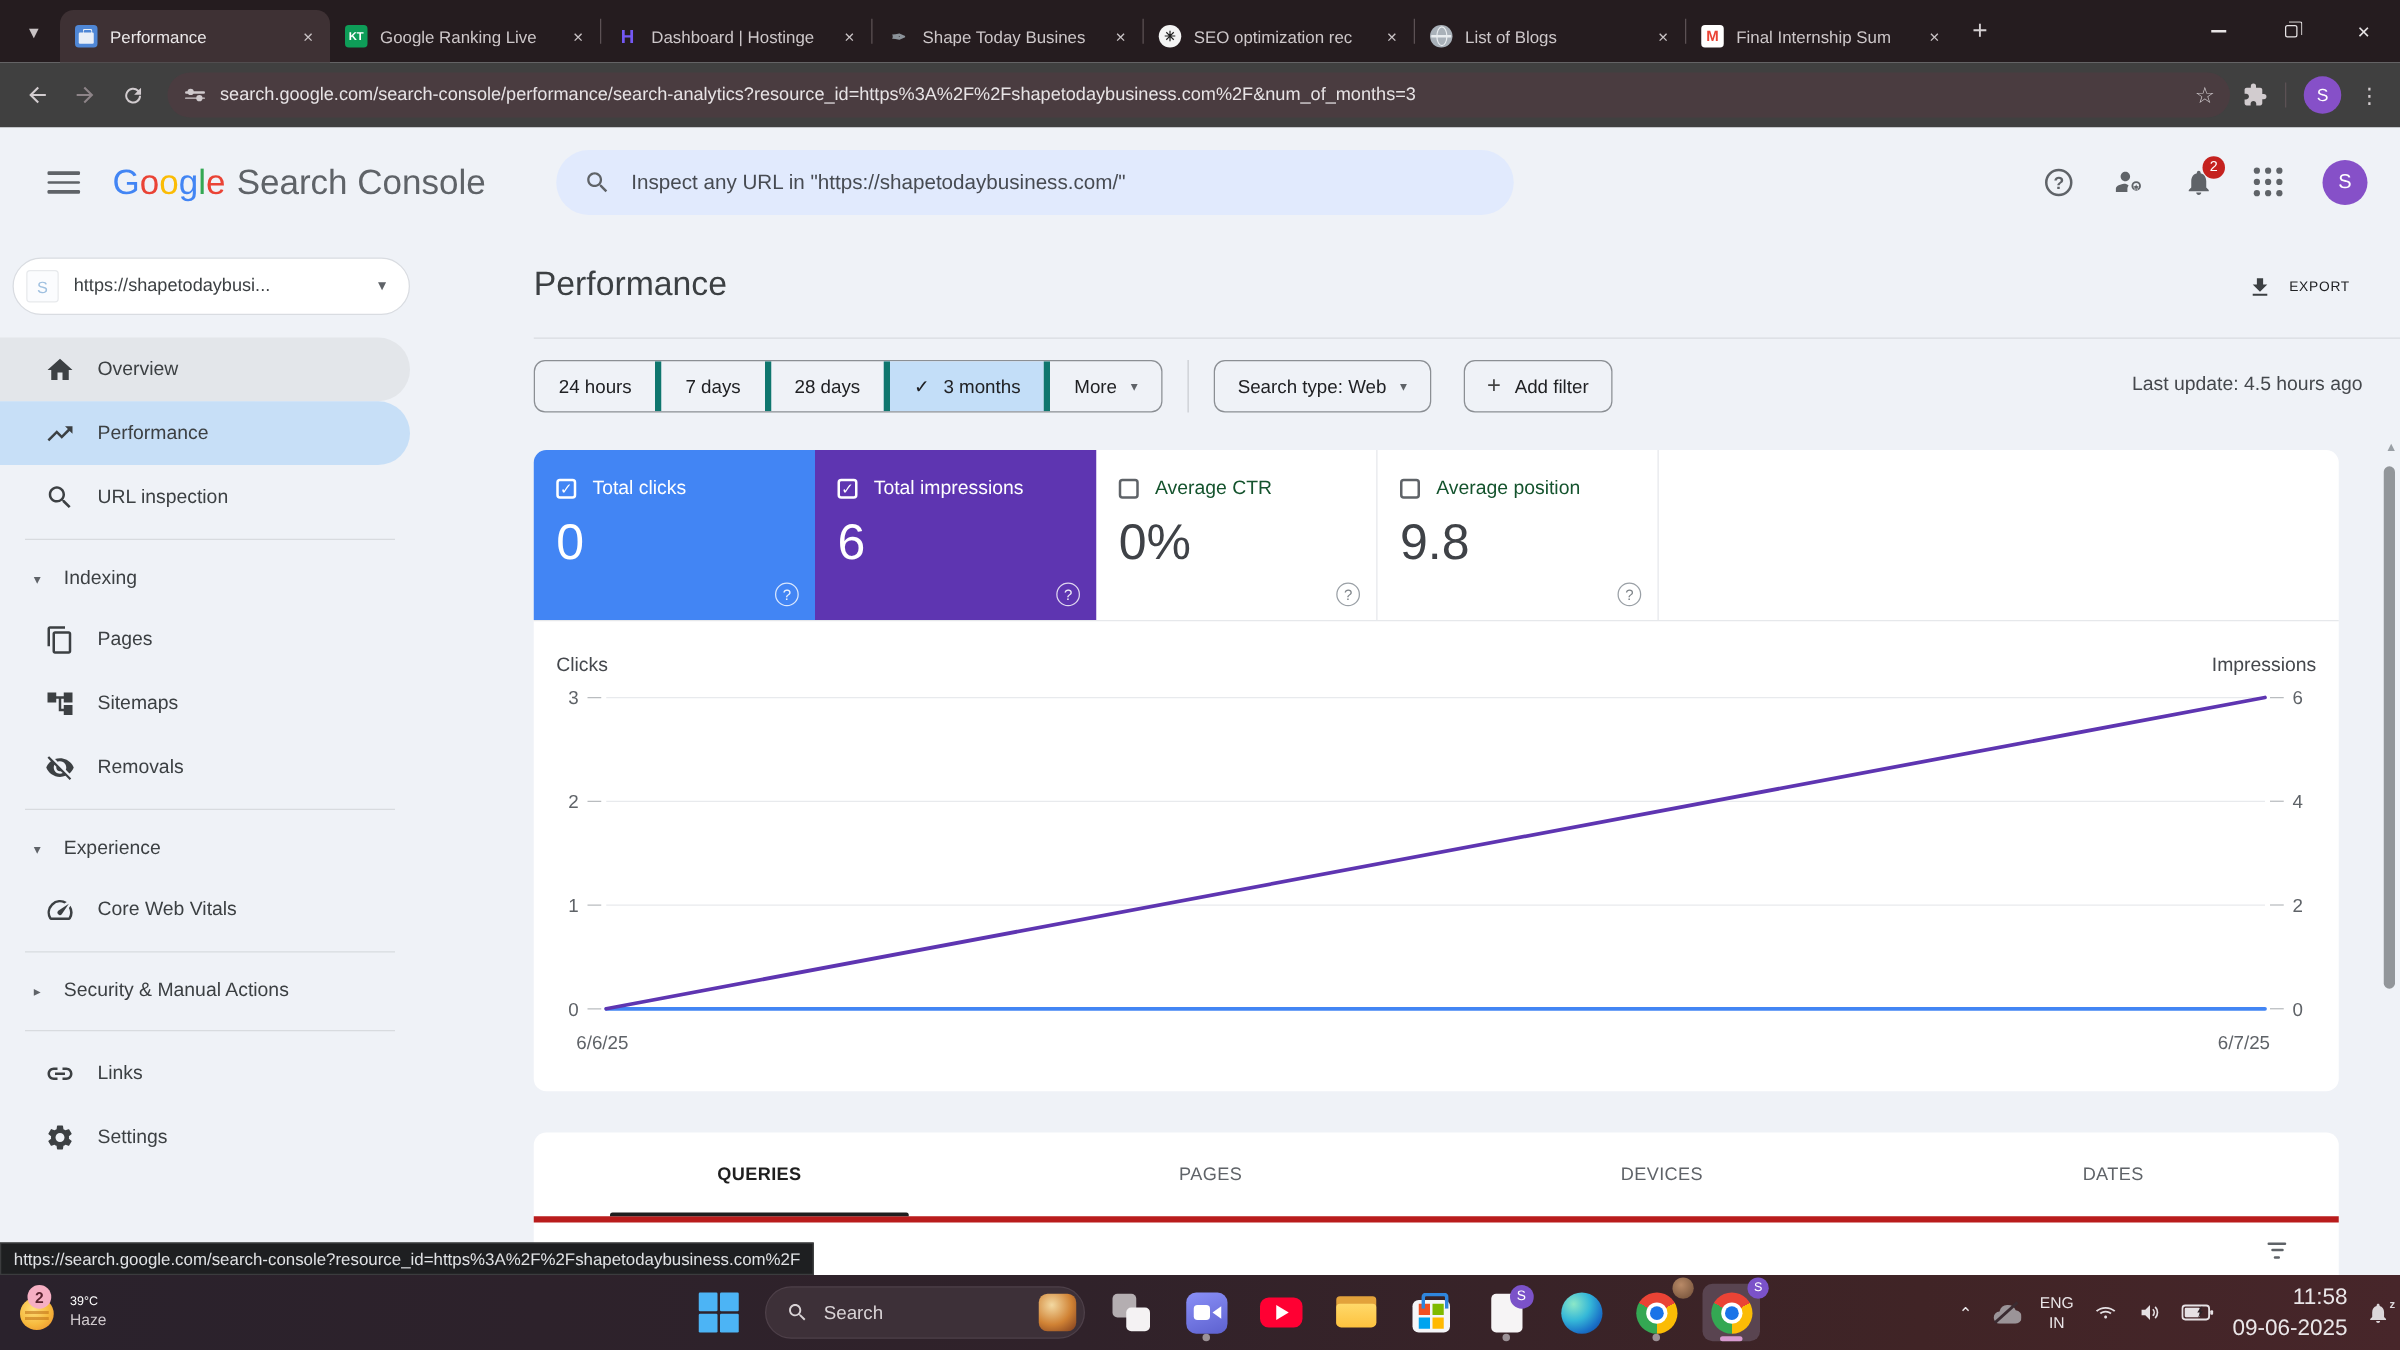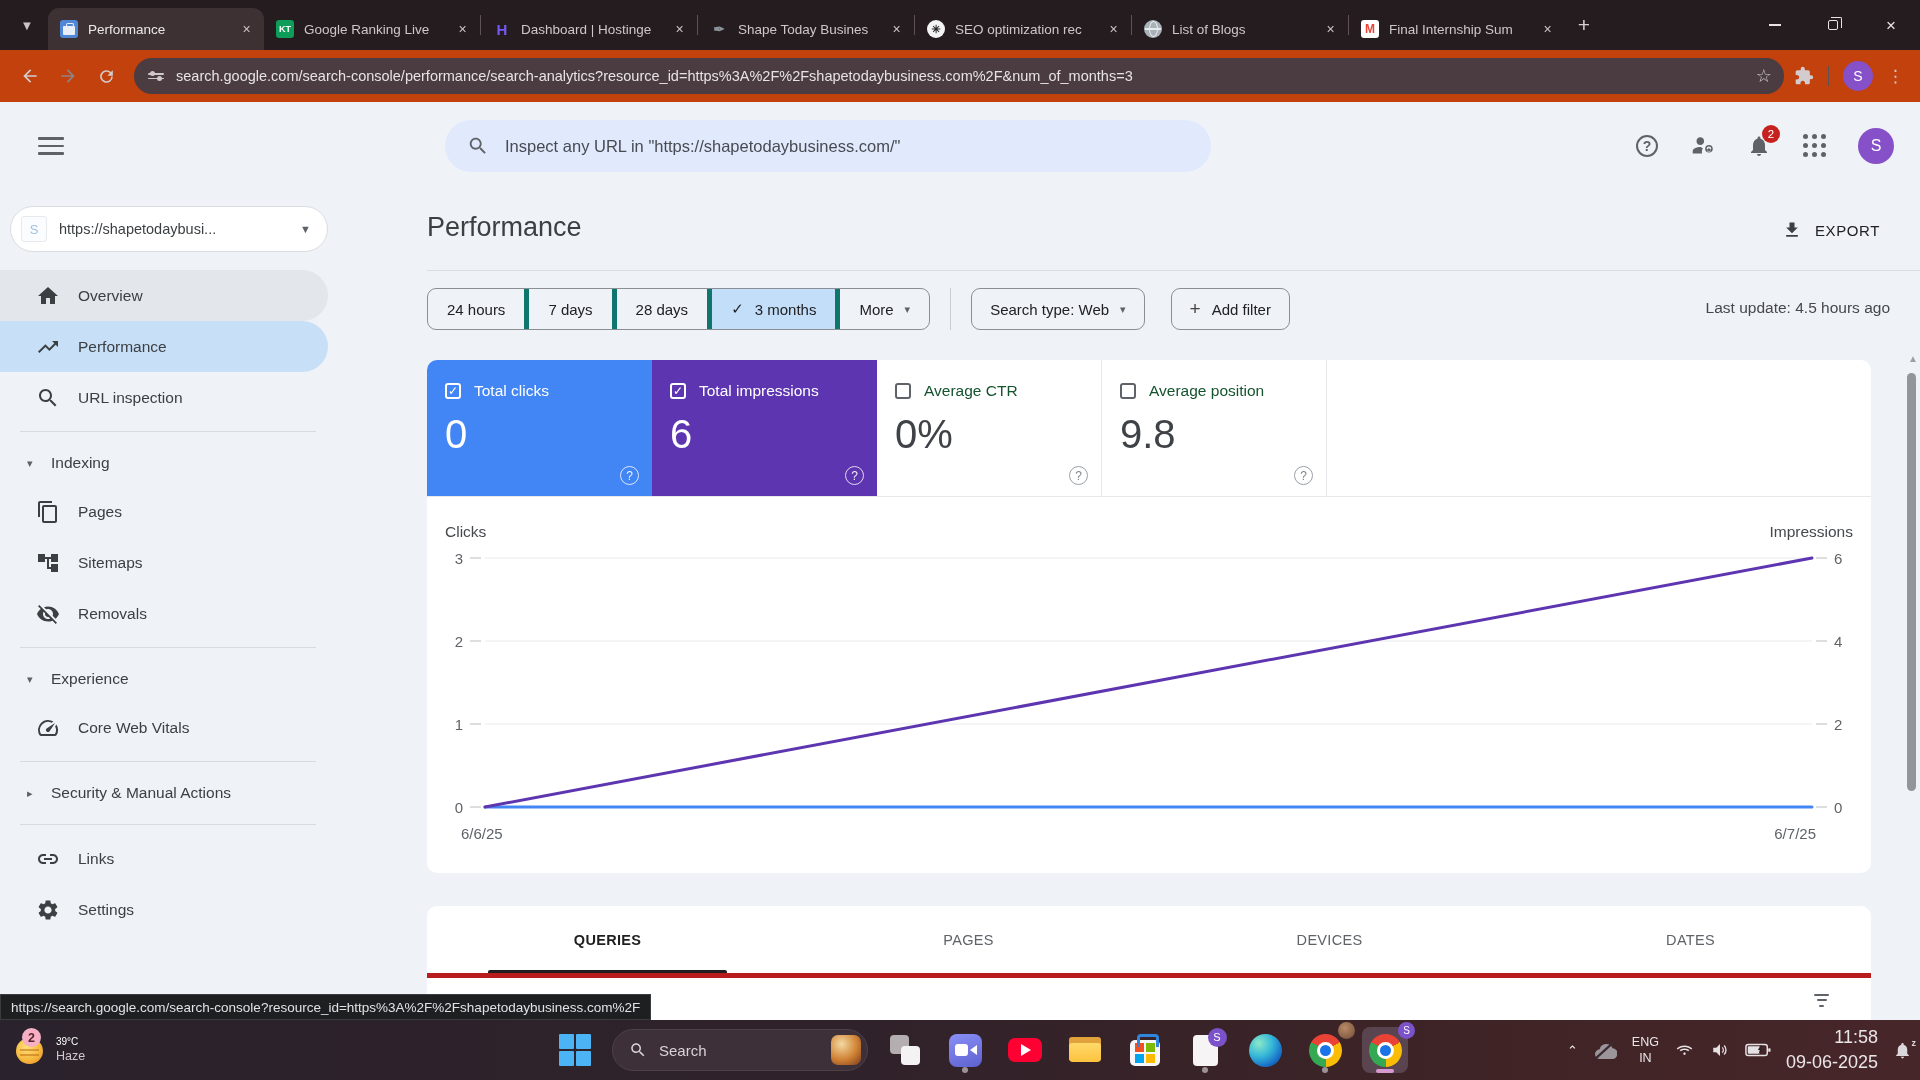--- a/index.html
+++ b/index.html
@@ -27,21 +27,21 @@
 
 .fv-gsc{background:#4f87d6;position:relative}.fv-gsc::before{content:"";position:absolute;left:3px;top:6px;right:3px;bottom:3px;background:#e8eef7;border-radius:1px}.fv-gsc::after{content:"";position:absolute;left:6px;top:3px;width:6px;height:4px;border:1.5px solid #e8eef7;border-bottom:none;border-radius:2px 2px 0 0}
 .fv-kt{background:#0e9d58;color:#fff;font-size:9px}
 .fv-host{color:#7458f3;font-size:15px}
 .fv-quill{color:#8b9299;font-size:14px}
 .fv-gpt{background:#f4f4f4;border-radius:50%;color:#1f1f1f;font-size:11px}
 .fv-globe{background:#a9b1b9;border-radius:50%;position:relative;overflow:hidden}.fv-globe::before{content:"";position:absolute;left:1px;right:1px;top:8px;height:1.5px;background:#e8ecef}.fv-globe::after{content:"";position:absolute;left:5px;top:1px;bottom:1px;width:7px;border:1.5px solid #e8ecef;border-radius:50%}
 .fv-gmail{background:#fff;color:#ea4335;font-size:12px}
 
 
-.toolbar{position:absolute;top:50px;left:0;width:1920px;height:52px;background:#c2410c;display:flex;align-items:center;padding:0 12px;gap:2px}
+.toolbar{position:absolute;top:50px;left:0;width:1920px;height:52px;background:#404040;display:flex;align-items:center;padding:0 12px;gap:2px}
 .navbtn{width:36px;height:36px;border-radius:50%;display:flex;align-items:center;justify-content:center;color:#d2cccf;flex:none}
 .navbtn svg{fill:#d2cccf}
 .navbtn.dim svg{fill:#8d8488}
 .omni{flex:1;height:36px;background:#4a3c40;border-radius:18px;display:flex;align-items:center;padding:0 12px 0 14px;margin:0 8px;gap:12px;min-width:0}
 .omni-url{flex:1;color:#e7e3e5;font-size:14.5px;white-space:nowrap;overflow:hidden}
 .tune{display:flex;flex-direction:column;gap:3px;width:16px}
 .tune i{display:block;height:1.6px;background:#cfc9cc;border-radius:1px;position:relative}
 .tune i::after{content:"";position:absolute;top:-2px;width:5px;height:5px;border-radius:50%;background:#cfc9cc}
 .tune i:nth-child(1)::after{left:2px}.tune i:nth-child(2)::after{right:2px}
 .star{color:#cfc9cc;font-size:18px}
@@ -81,21 +81,21 @@
 .nitem svg{fill:#3c4043;flex:none}
 .nitem.sel{background:#c7dff7}
 .nitem.hov{background:#e3e6ea}
 .ghead{height:46px;display:flex;align-items:center;padding-left:27px;gap:12px;font-size:15.5px;color:#3c4043}
 .ghead .caret{width:12px}
 .sdiv{height:1px;background:#d8dbdf;margin:8px 14px 8px 20px}
 
 
 .main{position:absolute;left:330px;top:190px;width:1590px;height:830px;overflow:hidden}
 .mtitle{position:absolute;left:97px;top:22px;font-size:27px;color:#3c4043}
-.export{position:absolute;right:40px;top:30px;display:flex;align-items:center;gap:13px;font-size:15px;color:#202124;letter-spacing:.6px}
+.export{position:absolute;right:40px;top:30px;display:flex;align-items:center;gap:13px;font-size:11px;color:#202124;letter-spacing:.6px}
 .export svg{fill:#3c4043}
 .tdiv{position:absolute;left:97px;right:0;top:80px;height:1px;background:#d9dce1}
 .chips{position:absolute;left:97px;top:98px;display:flex;align-items:center;height:42px}
 .segg{display:flex;height:42px;border:1px solid #8b8f94;border-radius:9px;overflow:hidden}
 .seg{display:flex;align-items:center;padding:0 19px;font-size:15px;color:#202124;border-left:5px solid #0f766e;gap:11px}
 .seg:first-child{border-left:none}
 .seg.on{background:#c3def8}
 .chipsep{width:1px;height:42px;background:#c9ccd1;margin:0 20px}
 .chip{display:flex;align-items:center;height:42px;border:1px solid #8b8f94;border-radius:9px;padding:0 18px;font-size:15px;color:#202124;gap:11px}
 .chip .plus{font-size:19px;color:#444}
@@ -290,20 +290,24 @@
     <span class="dots3" data-interactable="true">⋮</span>
   </div>
 </div>
 
 <div class="gsch" data-interactable="false">
   <div class="burger" data-interactable="true">
       <i></i>
       <i></i>
       <i></i>
     </div>
+  <div class="gsclogo" data-interactable="true">
+    <span class="gw" data-interactable="false"><b class="c1">G</b><b class="c2">o</b><b class="c3">o</b><b class="c1">g</b><b class="c4">l</b><b class="c2">e</b></span>
+    <span class="logosuf" data-interactable="false">Search Console</span>
+  </div>
   <div class="gscsearch" data-interactable="true">
     <svg width="22" height="22" viewBox="0 0 24 24">
         <path d="M15.5 14h-.79l-.28-.27C15.41 12.59 16 11.11 16 9.5 16 5.91 13.09 3 9.5 3S3 5.91 3 9.5 5.91 16 9.5 16c1.61 0 3.09-.59 4.23-1.57l.27.28v.79l5 4.99L20.49 19l-4.99-5zm-6 0C7.01 14 5 11.99 5 9.5S7.01 5 9.5 5 14 7.01 14 9.5 11.99 14 9.5 14z"></path>
       </svg>
     <span data-interactable="false">Inspect any URL in "https://shapetodaybusiness.com/"</span>
   </div>
   <div class="hicons" data-interactable="false">
     <span class="hic" data-interactable="true">
         <span class="help-c">?</span>
       </span>

